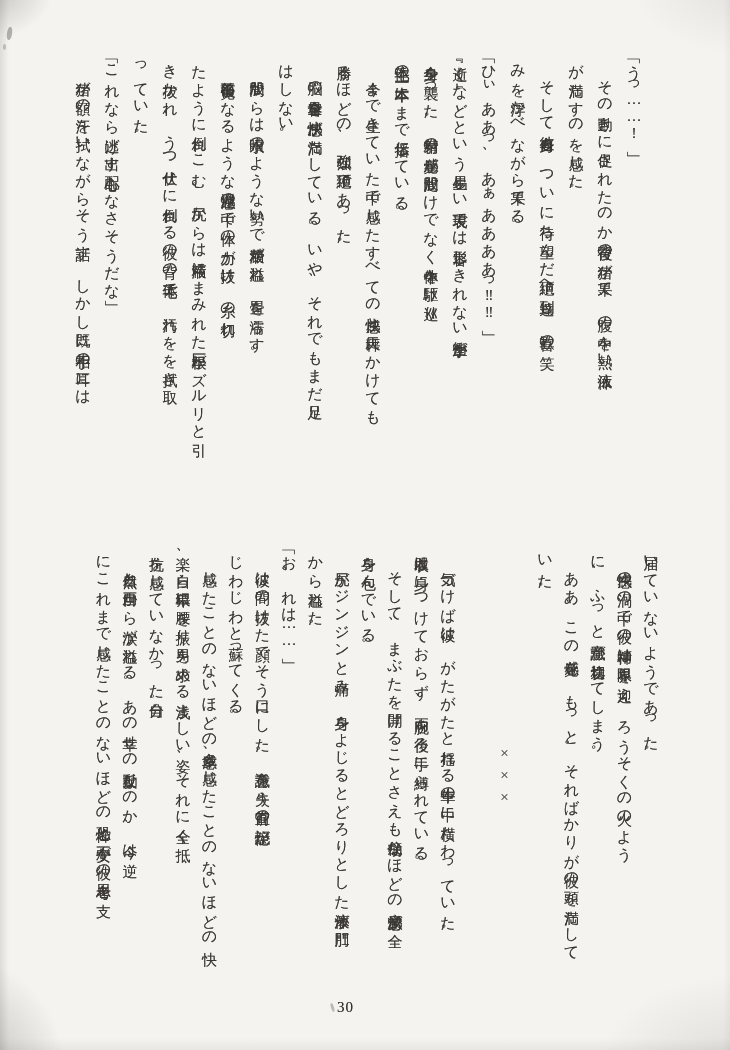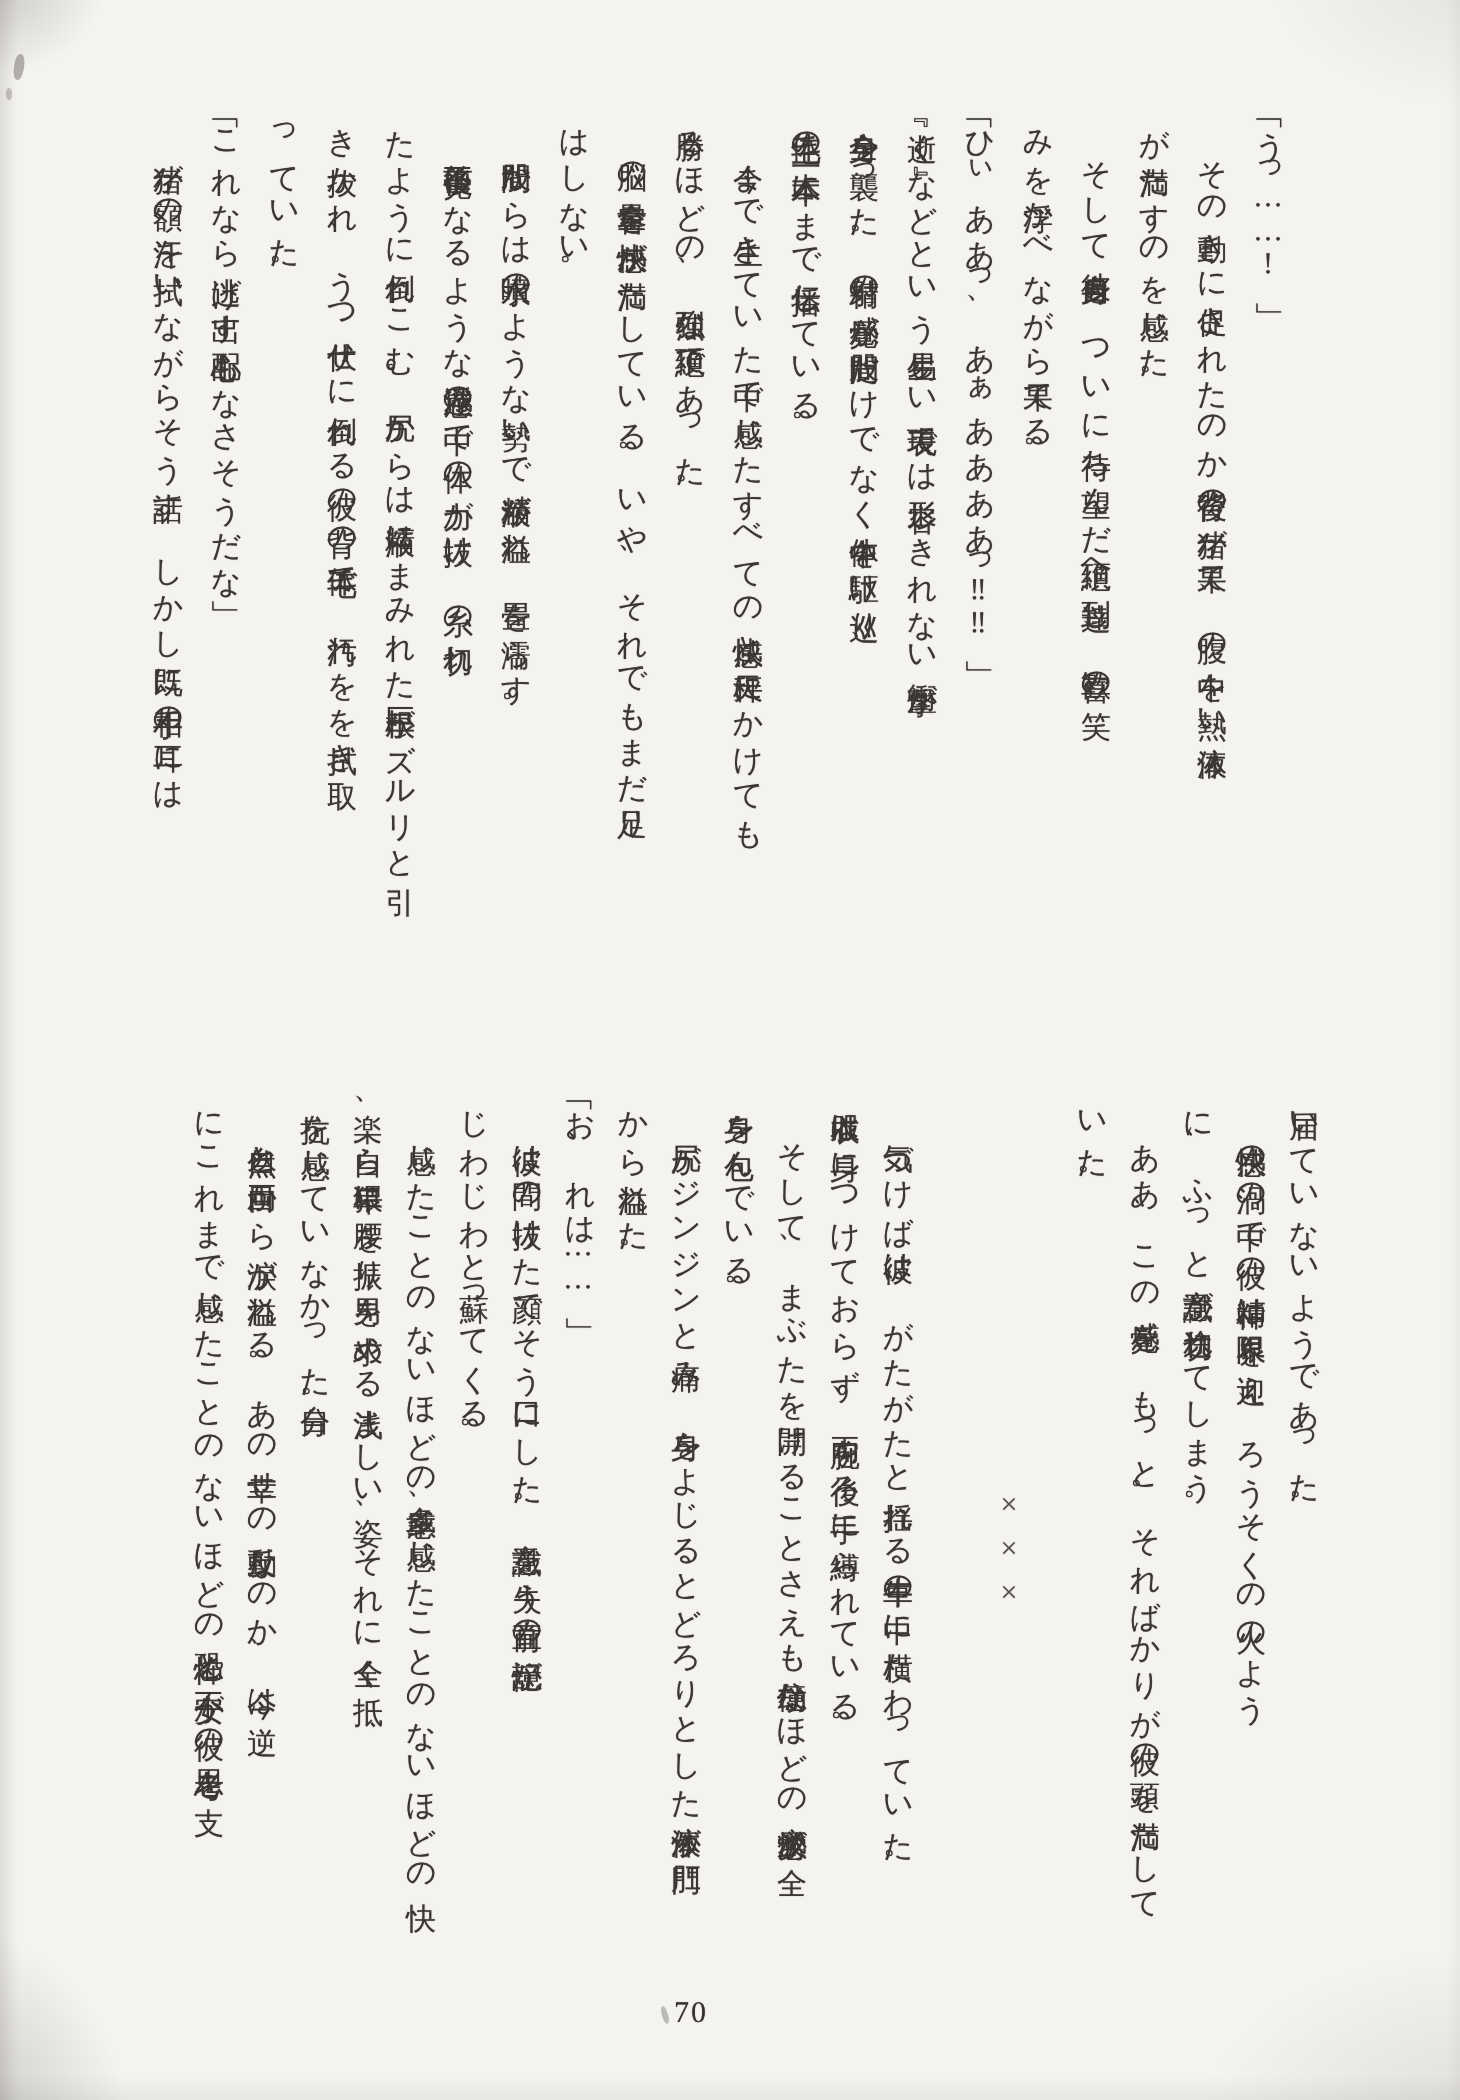--- a/index.html
+++ b/index.html
@@ -100,14 +100,14 @@
       <div class="line">「お、れは……」</div>
       <div class="line indent">彼は間の抜けた顔でそう口にした。意識を失う直前の記憶が、</div>
       <div class="line">じわじわと蘇ってくる。</div>
       <div class="line indent">感じたことのないほどの多幸感、感じたことのないほどの快</div>
       <div class="line">楽、自ら卑猥に腰を振り男を求める浅ましい姿、それに全く抵</div>
       <div class="line">抗を感じていなかった自分。</div>
       <div class="line indent">自然と両目から涙が溢れる。あの幸せの反動なのか、今は逆</div>
       <div class="line">にこれまで感じたことのないほどの恐怖と不安が彼の思考を支</div>
     </div>
 
-  <div class="page-number">70</div>
+  <div class="page-number">30</div>
 </div>
 
 </body></html>

